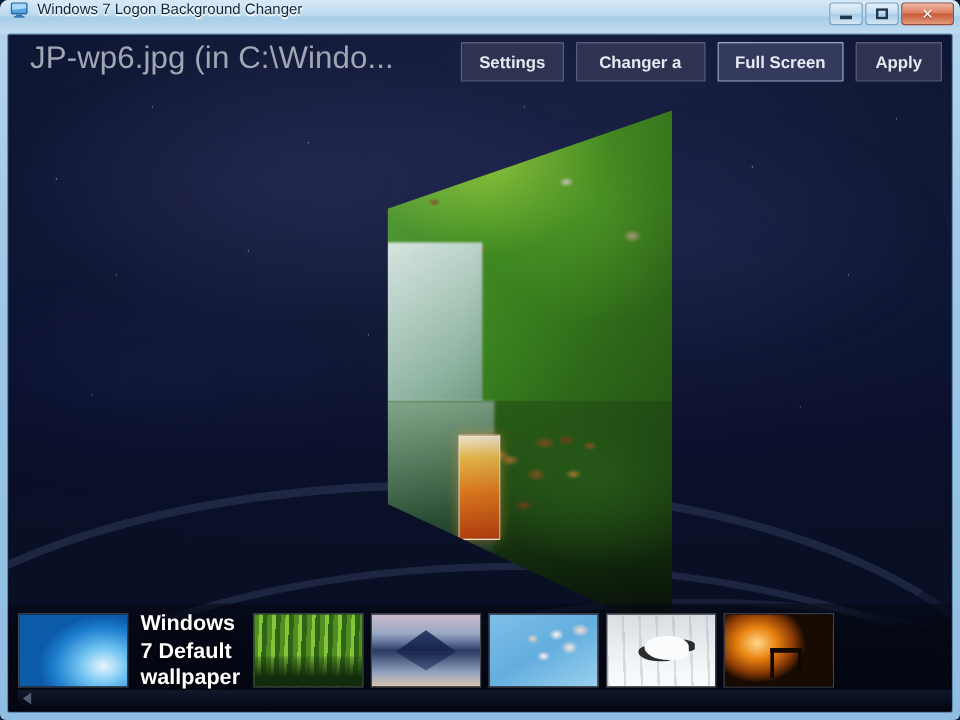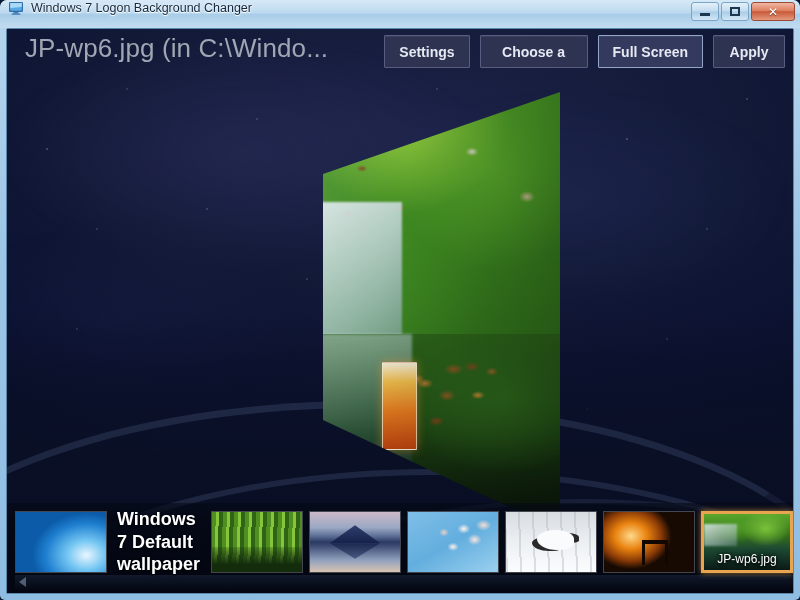--- a/index.html
+++ b/index.html
@@ -239,21 +239,21 @@
           <div class="leafpile"></div>
           <div class="lantern"></div>
           <div class="sheen"></div>
         </div>
       </div>
 
       <div class="topbar">
         <div class="file-title">JP-wp6.jpg (in C:\Windo...</div>
         <div class="btnrow">
           <div class="btn">Settings</div>
-          <div class="btn wide">Choose a</div>
+          <div class="btn wide">Changer a</div>
           <div class="btn primary">Full Screen</div>
           <div class="btn">Apply</div>
         </div>
       </div>
 
       <div class="strip">
         <div class="reflect"></div>
         <div class="scroll-arrow"></div>
         <div class="track" id="thumb-track">
             <div class="thumb">
@@ -268,22 +268,18 @@
             </div>
             <div class="thumb">
               <div class="a-blossom"></div>
             </div>
             <div class="thumb">
               <div class="a-crane"></div>
             </div>
             <div class="thumb">
               <div class="a-torii"></div>
             </div>
-            <div class="thumb sel">
-              <div class="a-jp6"></div>
-              <div class="cap">JP-wp6.jpg</div>
-            </div>
           </div>
       </div>
 
     </div>
   </div>
 </div>
 
 </body></html>

